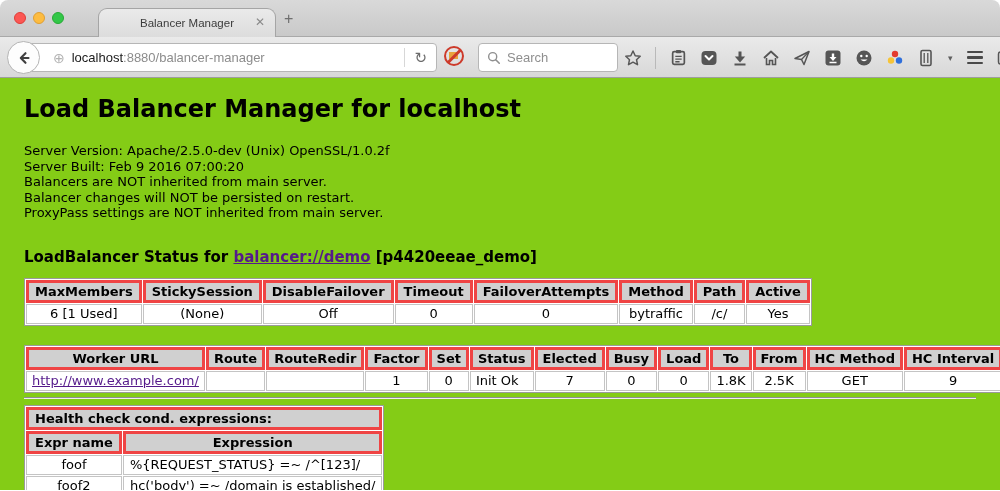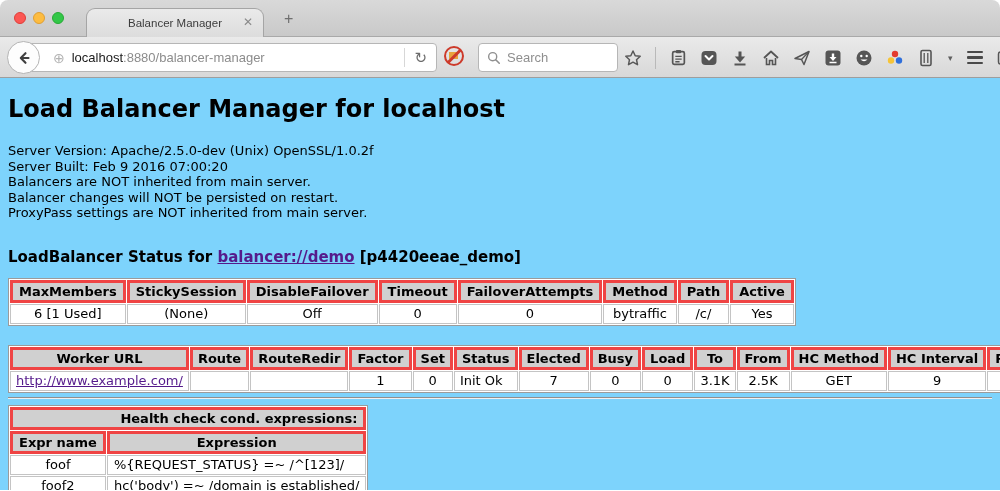--- a/index.html
+++ b/index.html
@@ -7,21 +7,21 @@
   body { width:1000px; height:491px; font-family:"DejaVu Sans", sans-serif; }
   .window { width:1000px; height:491px; border-radius:8px 8px 0 0; overflow:hidden; background:#fff; }
 
   
   .titlebar { position:relative; height:37px; background:linear-gradient(#d9d9d9,#c9c9c9); border-bottom:1px solid #a9a9a9; font-family:"Liberation Sans", sans-serif; }
   .traffic { position:absolute; top:12px; left:14px; display:flex; gap:7px; }
   .tl { width:12px; height:12px; border-radius:50%; display:inline-block; }
   .tl.red { background:#fc5753; border:1px solid #df3e39; }
   .tl.yellow { background:#fdbc40; border:1px solid #de9f34; }
   .tl.green { background:#33c748; border:1px solid #27aa35; }
-  .tab { position:absolute; left:86px; top:8px; width:178px; height:29px; background:linear-gradient(#eaeaea,#dcdcdc); border:1px solid #a5a5a5; border-bottom:none; border-radius:9px 9px 0 0; display:flex; align-items:center; justify-content:center; }
+  .tab { position:absolute; left:98px; top:8px; width:178px; height:29px; background:linear-gradient(#eaeaea,#dcdcdc); border:1px solid #a5a5a5; border-bottom:none; border-radius:9px 9px 0 0; display:flex; align-items:center; justify-content:center; }
   .tab-title { font-size:11.5px; color:#3c3c3c; }
   .tab-close { position:absolute; right:10px; top:6px; font-size:12px; color:#8a8a8a; cursor:default; }
   .newtab { position:absolute; left:284px; top:11px; font-size:16px; color:#6f6f6f; line-height:16px; }
 
   
   .navbar { position:relative; height:41px; background:linear-gradient(#eaeaea,#d8d8d8); border-bottom:1px solid #9e9e9e; font-family:"Liberation Sans", sans-serif; }
   .backbtn { position:absolute; left:7px; top:4px; width:33px; height:33px; border-radius:50%; background:#fdfdfd; border:1px solid #b4b4b4; display:flex; align-items:center; justify-content:center; z-index:2; }
   .urlbar { position:absolute; left:24px; top:6px; width:413px; height:29px; background:#fff; border:1px solid #b6b6b6; border-radius:4px; display:flex; align-items:center; padding-left:26px; }
   .globe { color:#b3b3b3; font-size:14px; margin:0 7px 0 2px; }
   .url-text { font-size:13px; color:#1a1a1a; white-space:nowrap; }
@@ -36,36 +36,36 @@
   .searchbox { position:absolute; left:478px; top:6px; width:140px; height:29px; background:#fff; border:1px solid #b6b6b6; border-radius:4px; display:flex; align-items:center; padding-left:8px; gap:6px; }
   .search-placeholder { font-size:13px; color:#8f8f8f; }
   .toolicons { position:absolute; left:624px; top:0; height:41px; display:flex; align-items:center; gap:13px; }
   .ticon { width:18px; height:18px; display:flex; align-items:center; justify-content:center; }
   .vdiv { width:1px; height:22px; background:#b9b9b9; }
   .caret { font-size:9px; color:#5f5f5f; width:auto; }
   .dots3 { display:flex; flex-direction:column; gap:3px; }
   .dots3 span { display:block; width:16px; height:2.5px; background:#4a4a4a; border-radius:1px; }
 
   
-  .content { padding:0 8px; background:#7dd3fc; height:412px; overflow:hidden; color:#000; }
+  .content { padding:0 24px; background:#84cc16; height:412px; overflow:hidden; color:#000; }
   h1.pagetitle { font-size:24px; font-weight:bold; padding-top:17px; margin-bottom:20px; letter-spacing:0; }
   .info-lines { font-size:13px; line-height:15.5px; }
   h3.bstatus { font-size:15px; font-weight:bold; margin-top:27px; margin-bottom:12px; }
   h3.bstatus a { color:#551a8b; text-decoration:underline; }
 
   table.apache { border-collapse:separate; border-spacing:1px; border:1px solid #9b9b9b; background:#fff; font-size:13px; }
   table.apache th { background:#d0d0d0; border:3px solid #ef4444; font-weight:bold; padding:1px 6px; text-align:center; white-space:nowrap; }
   table.apache td { border:1px solid #c4c4c4; padding:1px 6px; text-align:center; white-space:nowrap; height:20px; }
   table.apache td.al { text-align:left; }
   table.apache a { color:#551a8b; text-decoration:underline; }
   table.t2 { margin-top:19px; }
   table.t2 th, table.t2 td { padding:1px 5px; }
   table.t2 td:nth-child(2) { min-width:40px; }
   table.t2 td:nth-child(16) { min-width:44px; }
-  table.t3 th.span { text-align:right; }
+  table.t3 th.span { text-align:left; }
   table.t3 td:first-child { min-width:80px; }
   hr.rule { border:none; border-top:1px solid #8f8f8f; border-bottom:1px solid #f0f0f0; background:#c9c9c9; height:1px; margin:6px 0 6px; }
   hr.rule.mid { margin-top:4px; }
 </style>
 </head>
 <body>
 
 <div class="window">
 
   <div class="titlebar">
@@ -249,21 +249,21 @@
       <tr>
         <td class="al"><a href="#">http://www.example.com/</a></td>
         <td></td>
         <td></td>
         <td>1</td>
         <td>0</td>
         <td class="al">Init Ok</td>
         <td>7</td>
         <td>0</td>
         <td>0</td>
-        <td>3.1K</td>
+        <td>1.8K</td>
         <td>2.5K</td>
         <td>GET</td>
         <td>9</td>
         <td>1 (0)</td>
 
       </tr>
     </tbody>
       </table>
 
     <hr class="rule mid">

